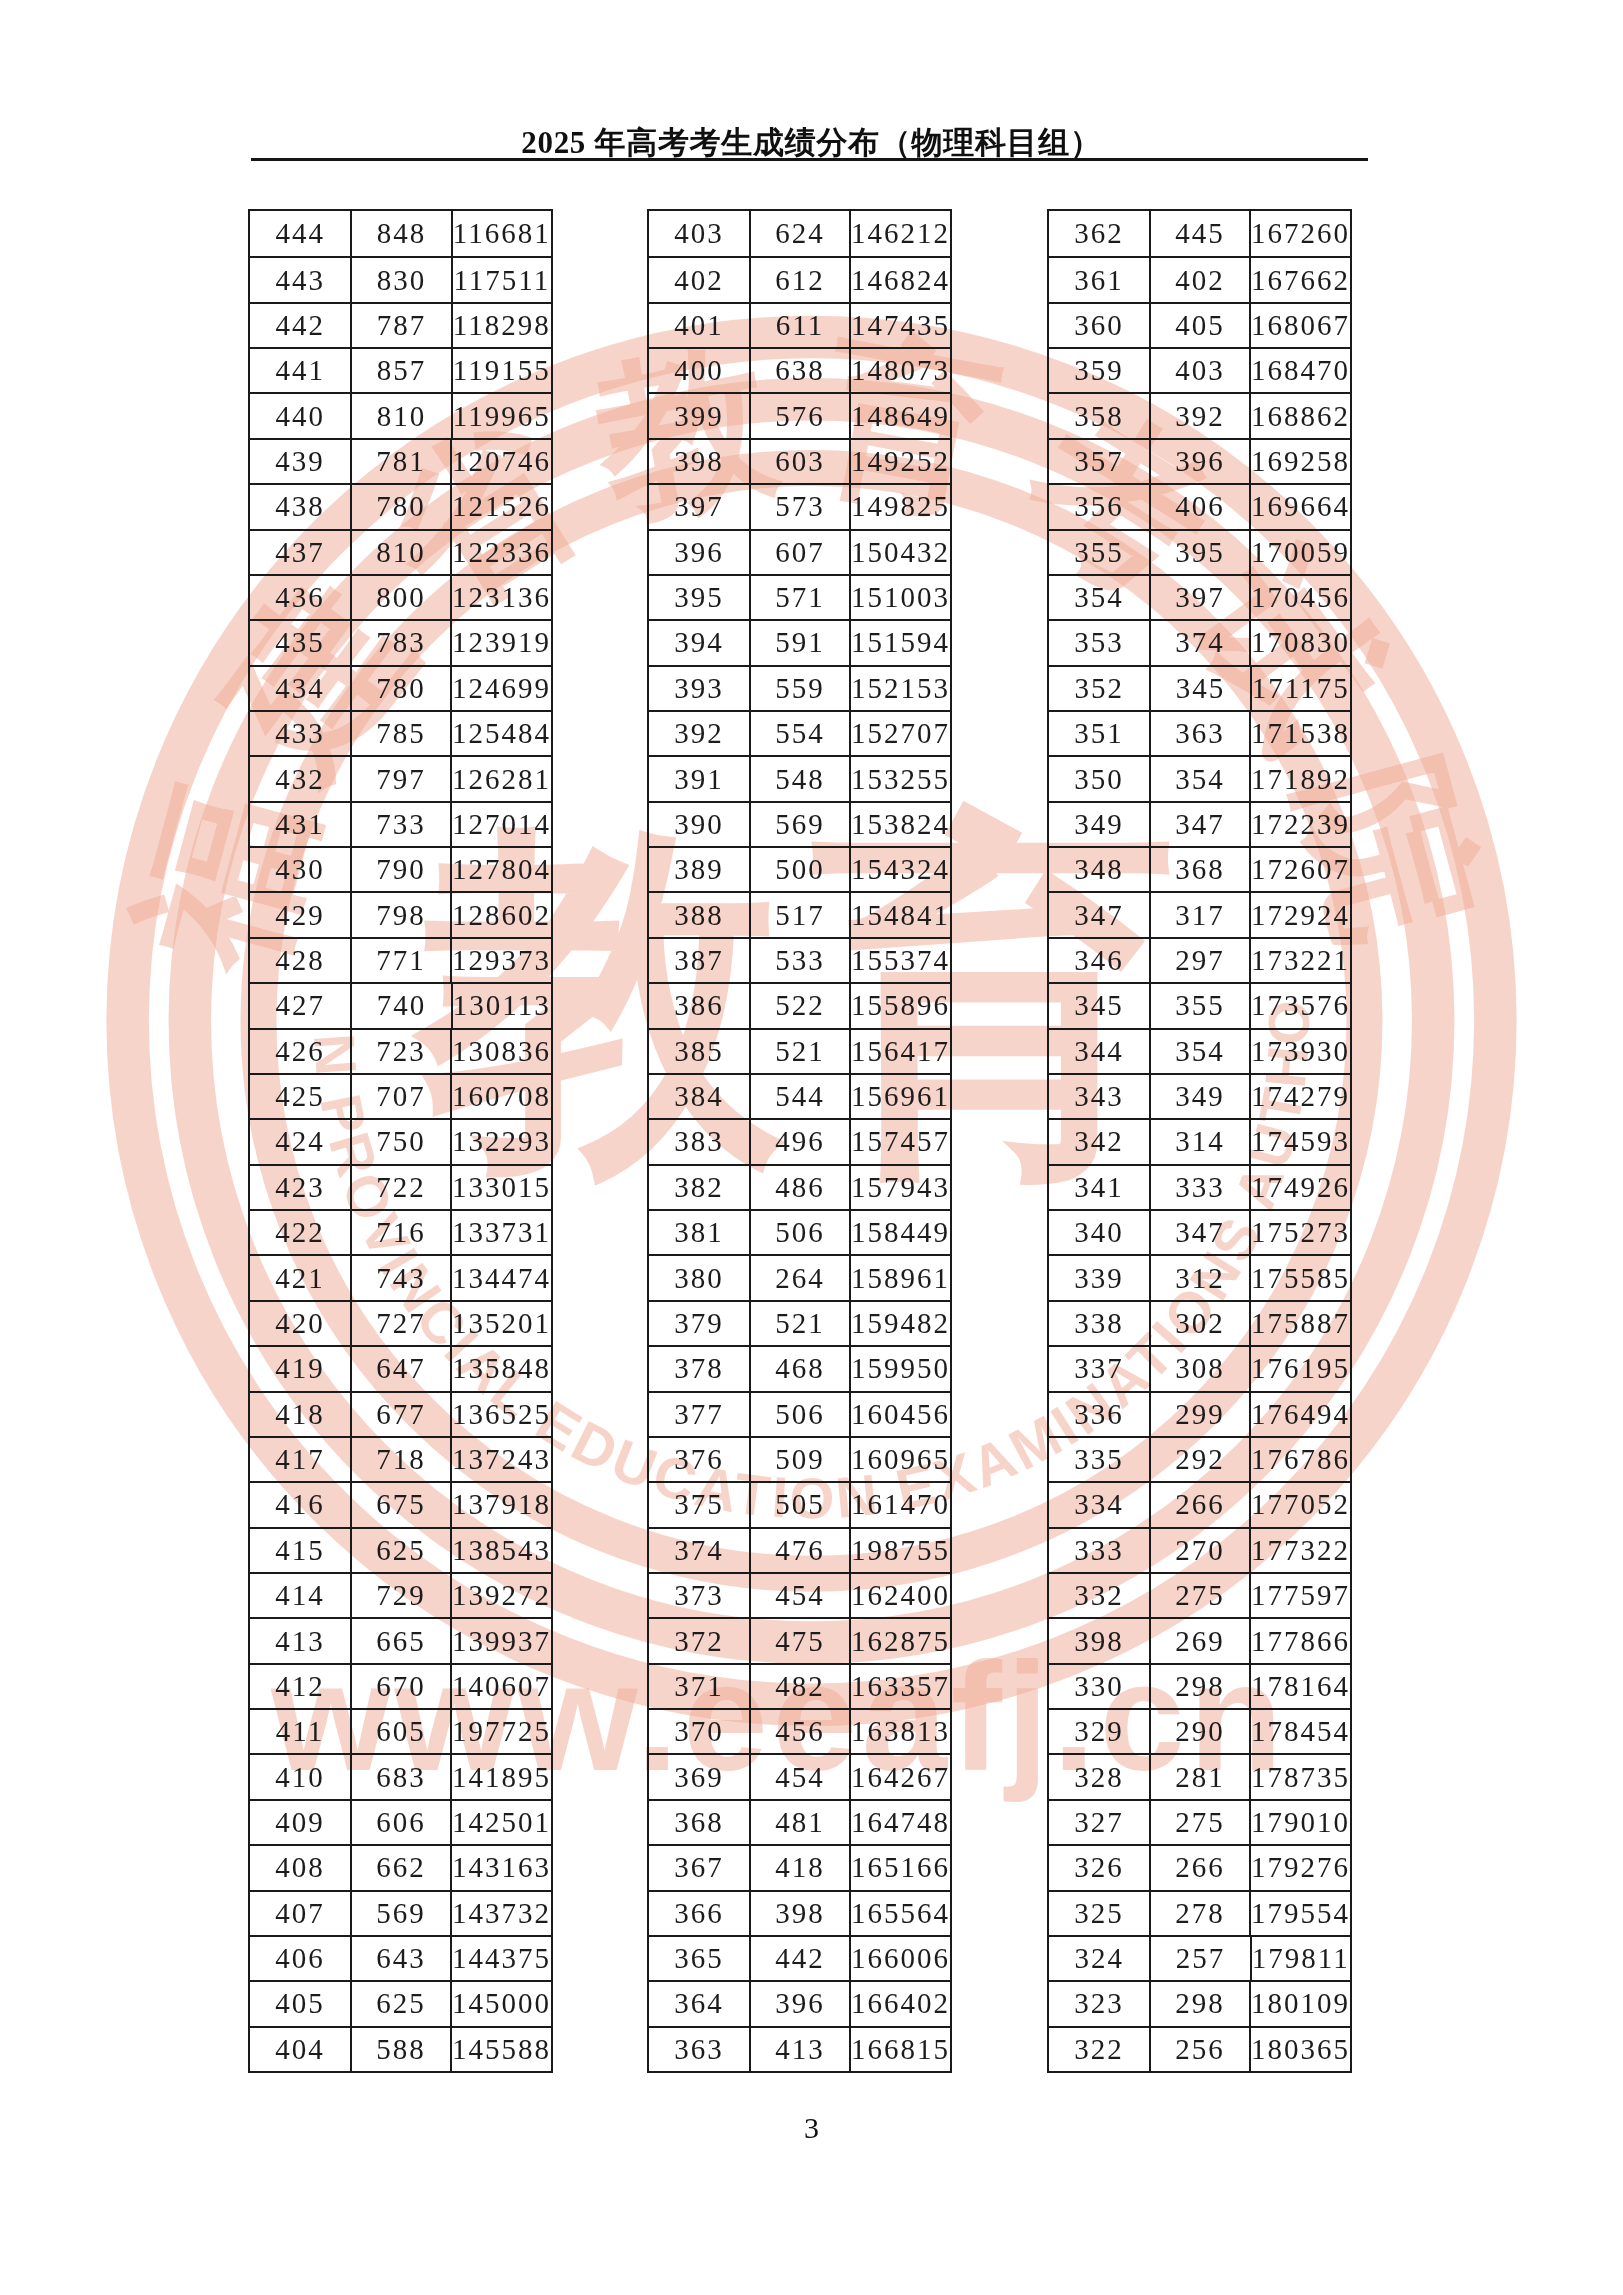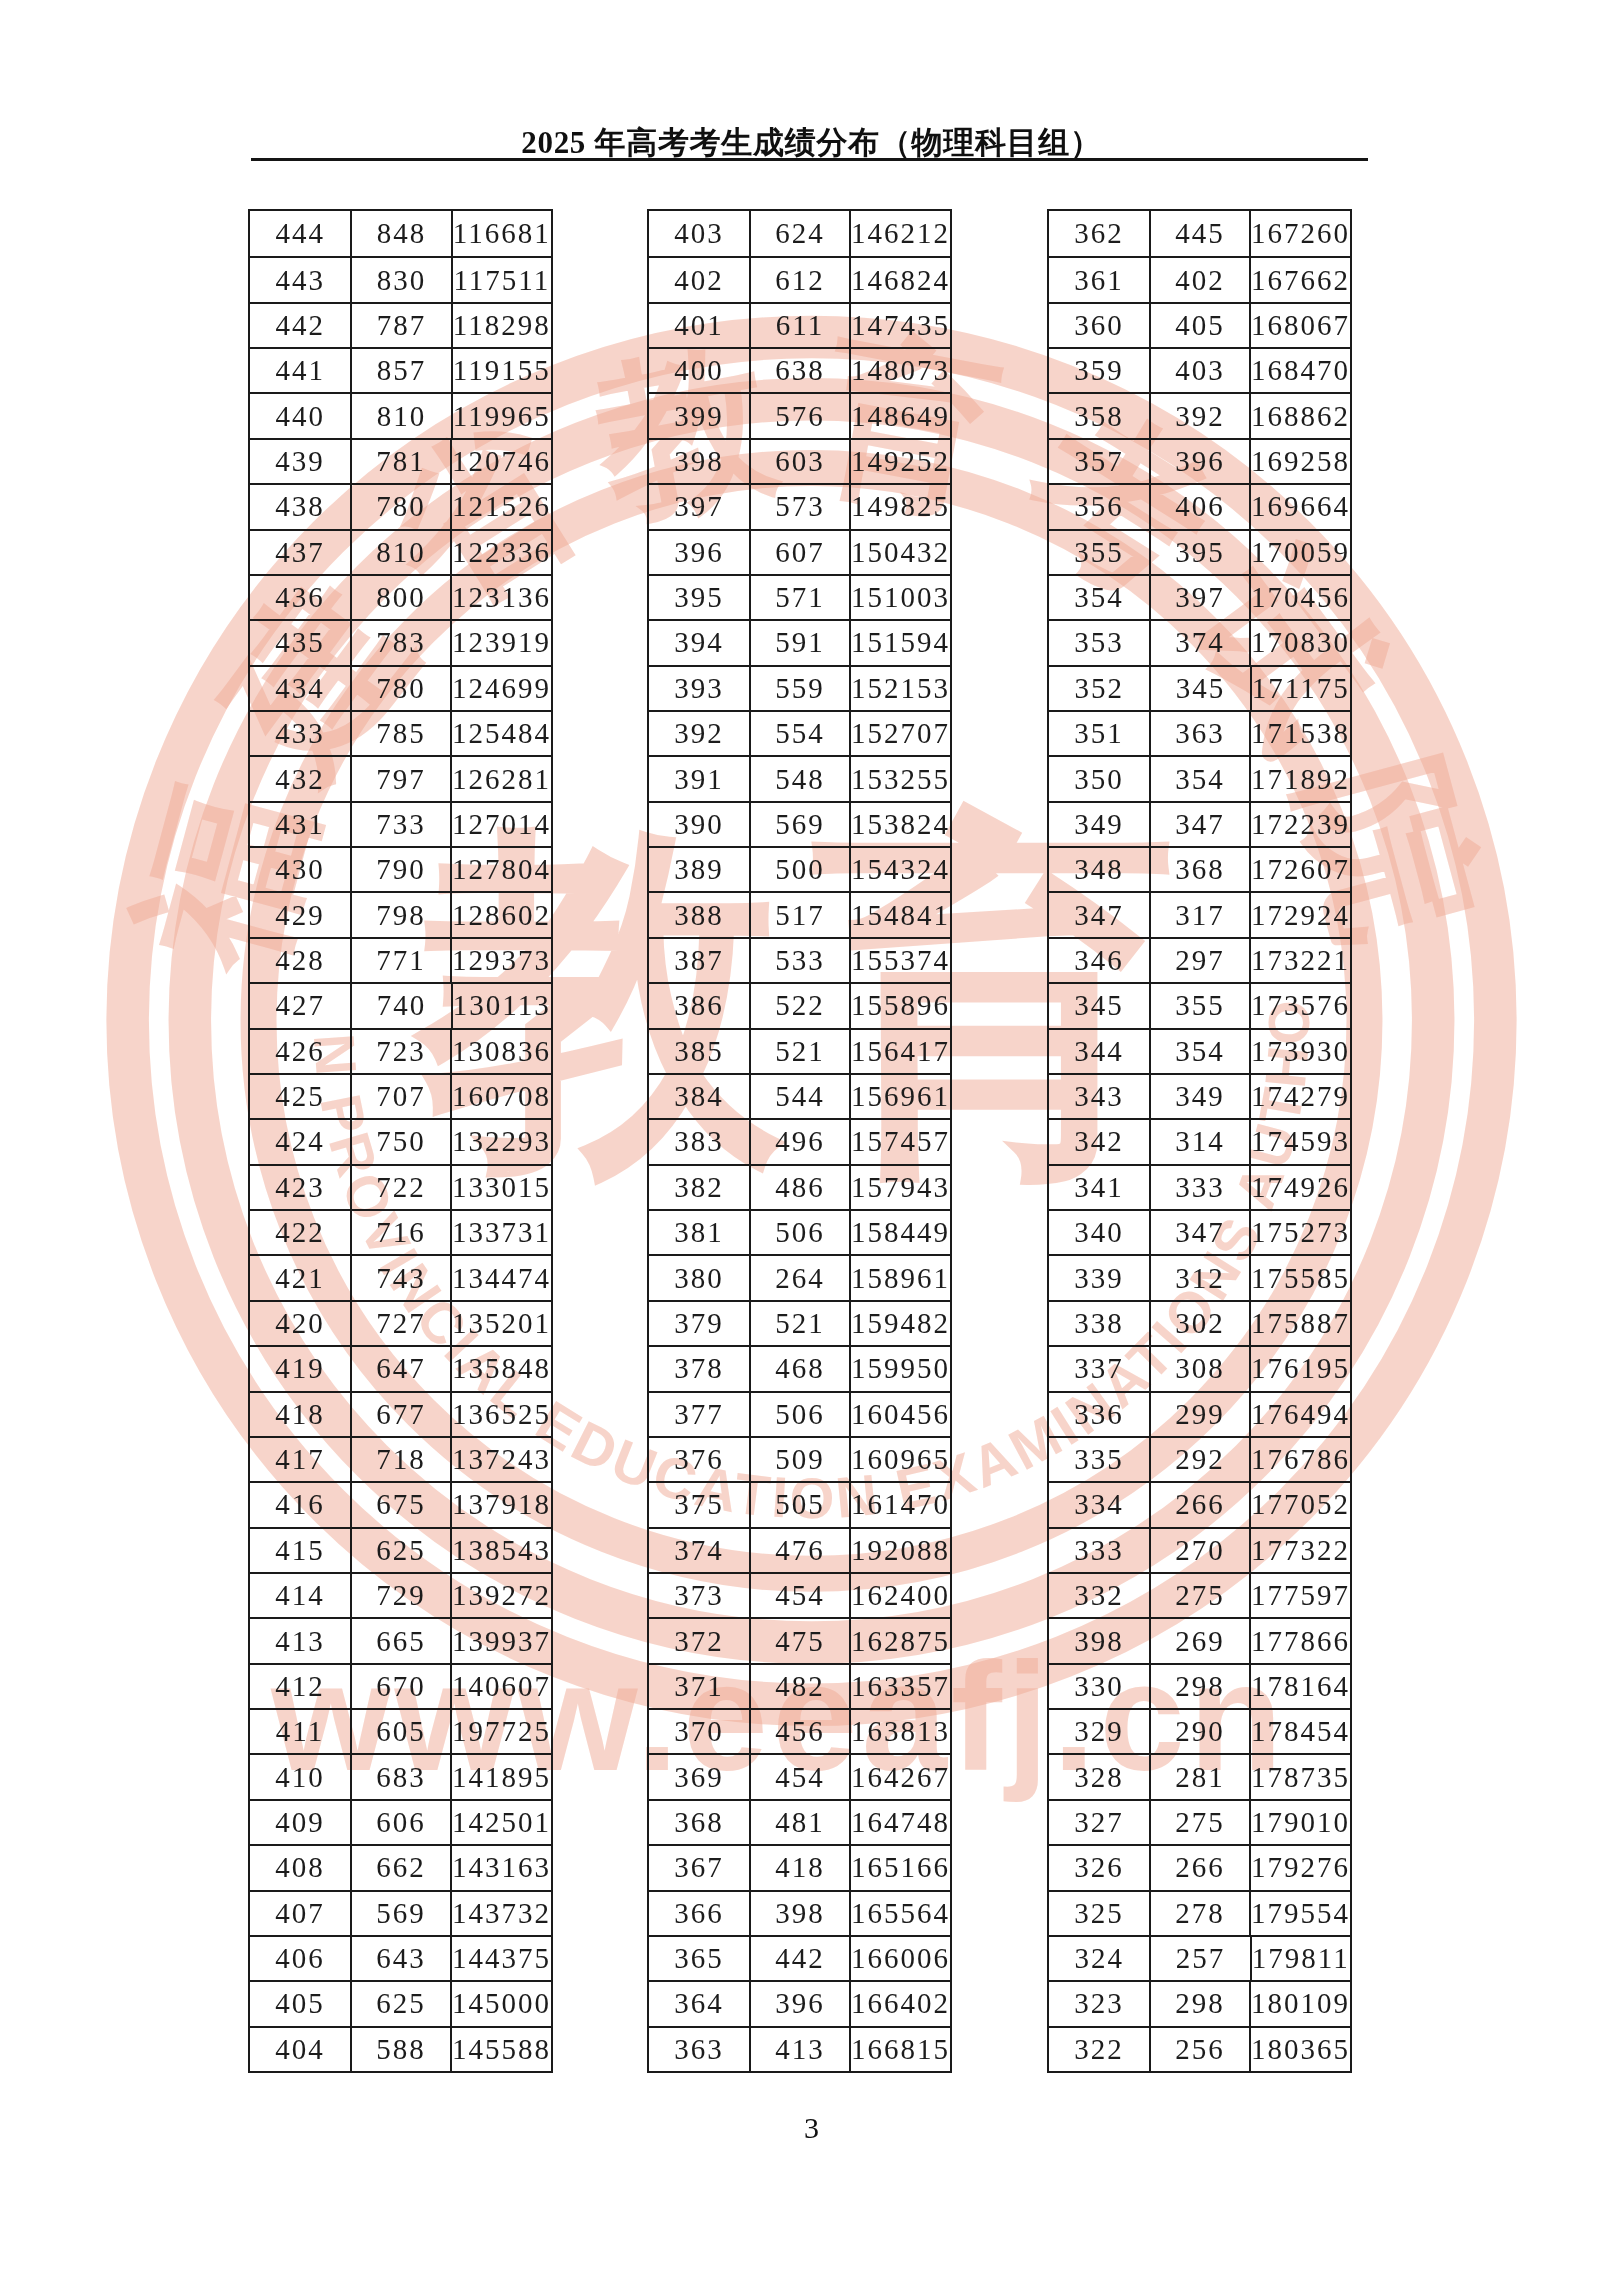--- a/index.html
+++ b/index.html
@@ -406,21 +406,21 @@
       <div class="tcell">160965</div>
     </div>
     <div class="trow">
       <div class="tcell">375</div>
       <div class="tcell">505</div>
       <div class="tcell">161470</div>
     </div>
     <div class="trow">
       <div class="tcell">374</div>
       <div class="tcell">476</div>
-      <div class="tcell">192088</div>
+      <div class="tcell">198755</div>
     </div>
     <div class="trow">
       <div class="tcell">373</div>
       <div class="tcell">454</div>
       <div class="tcell">162400</div>
     </div>
     <div class="trow">
       <div class="tcell">372</div>
       <div class="tcell">475</div>
       <div class="tcell">162875</div>

